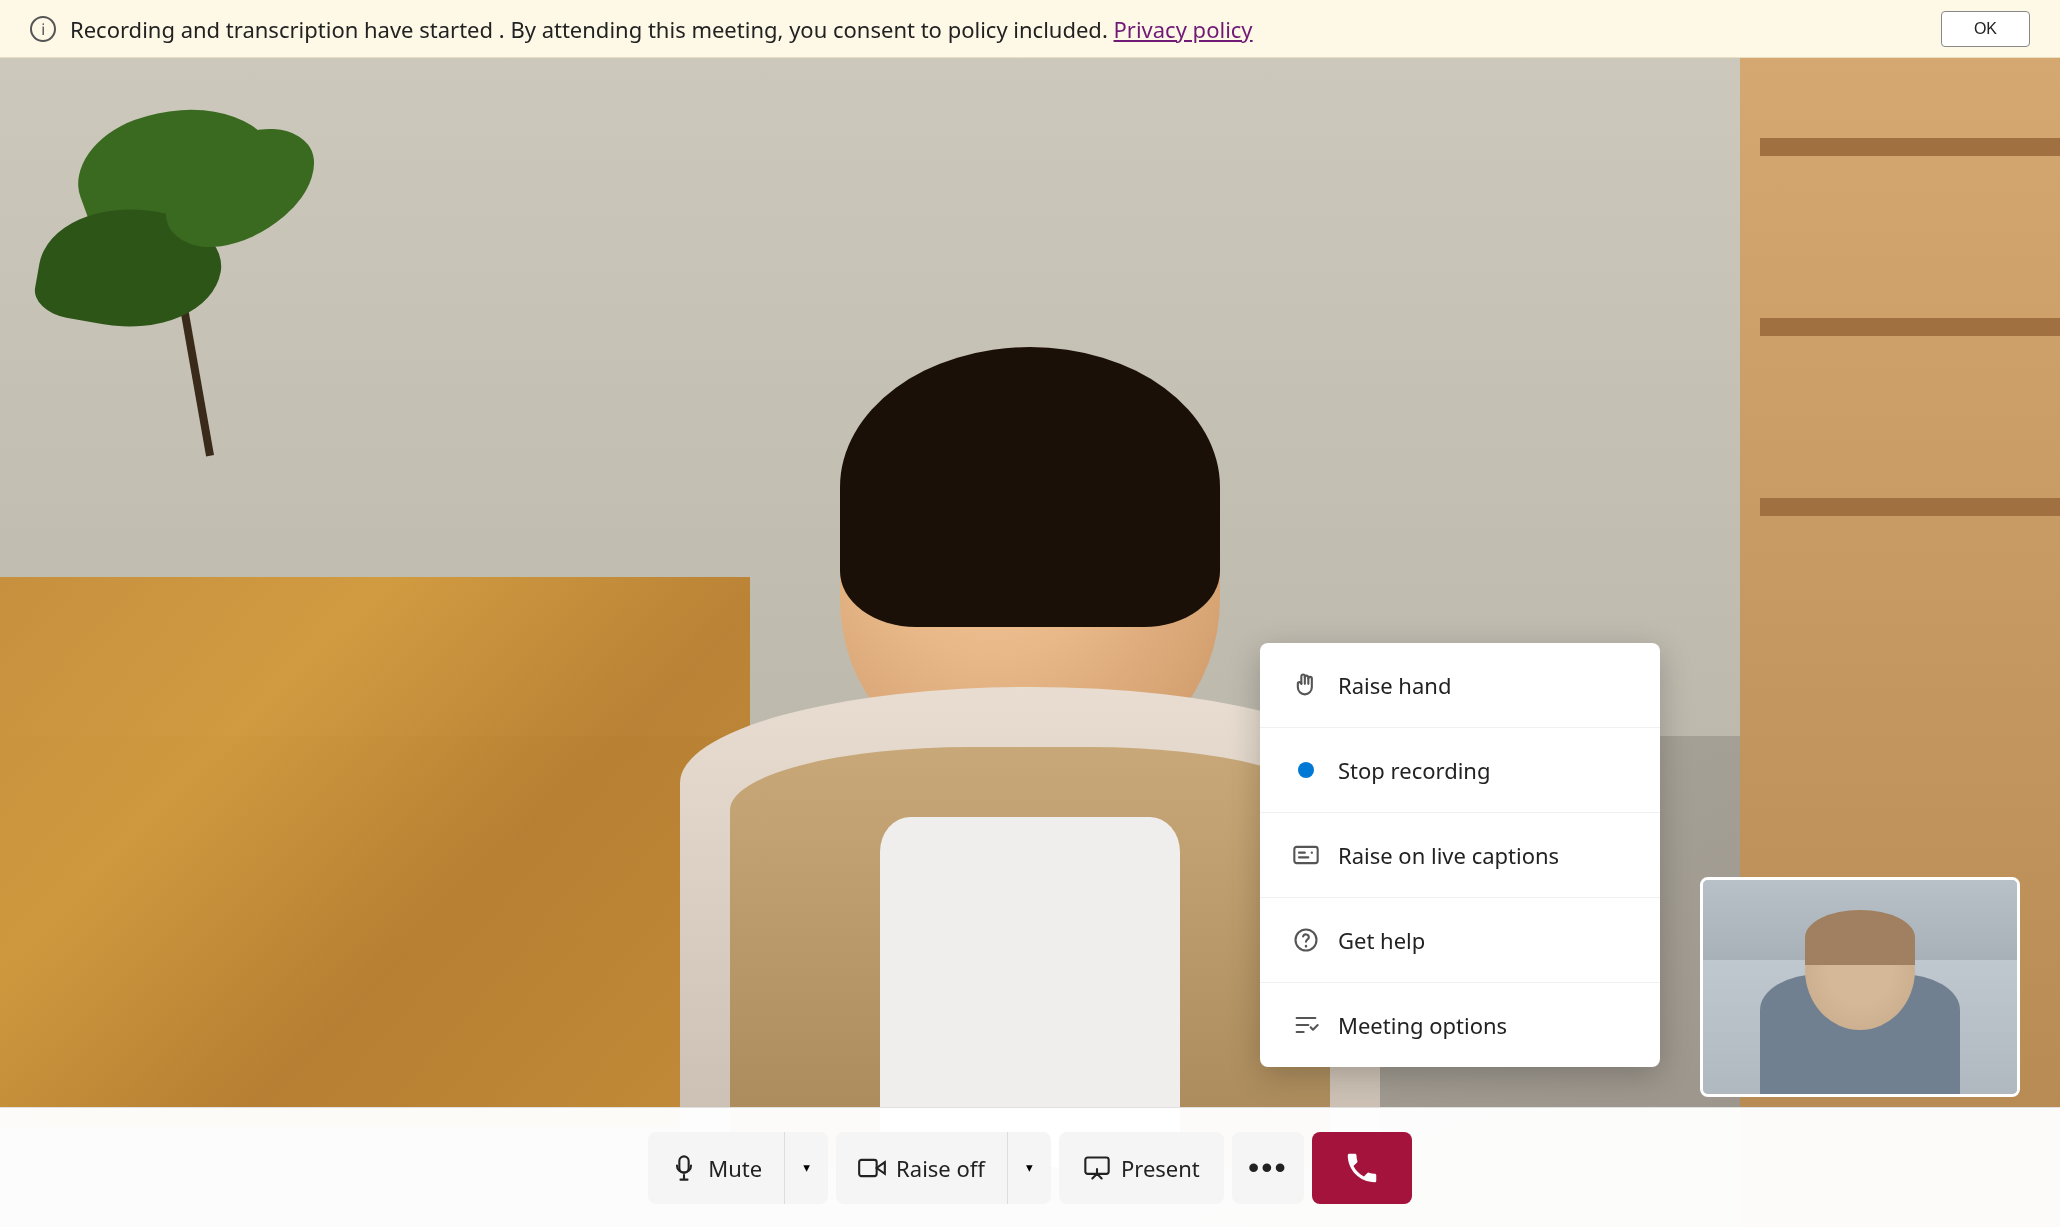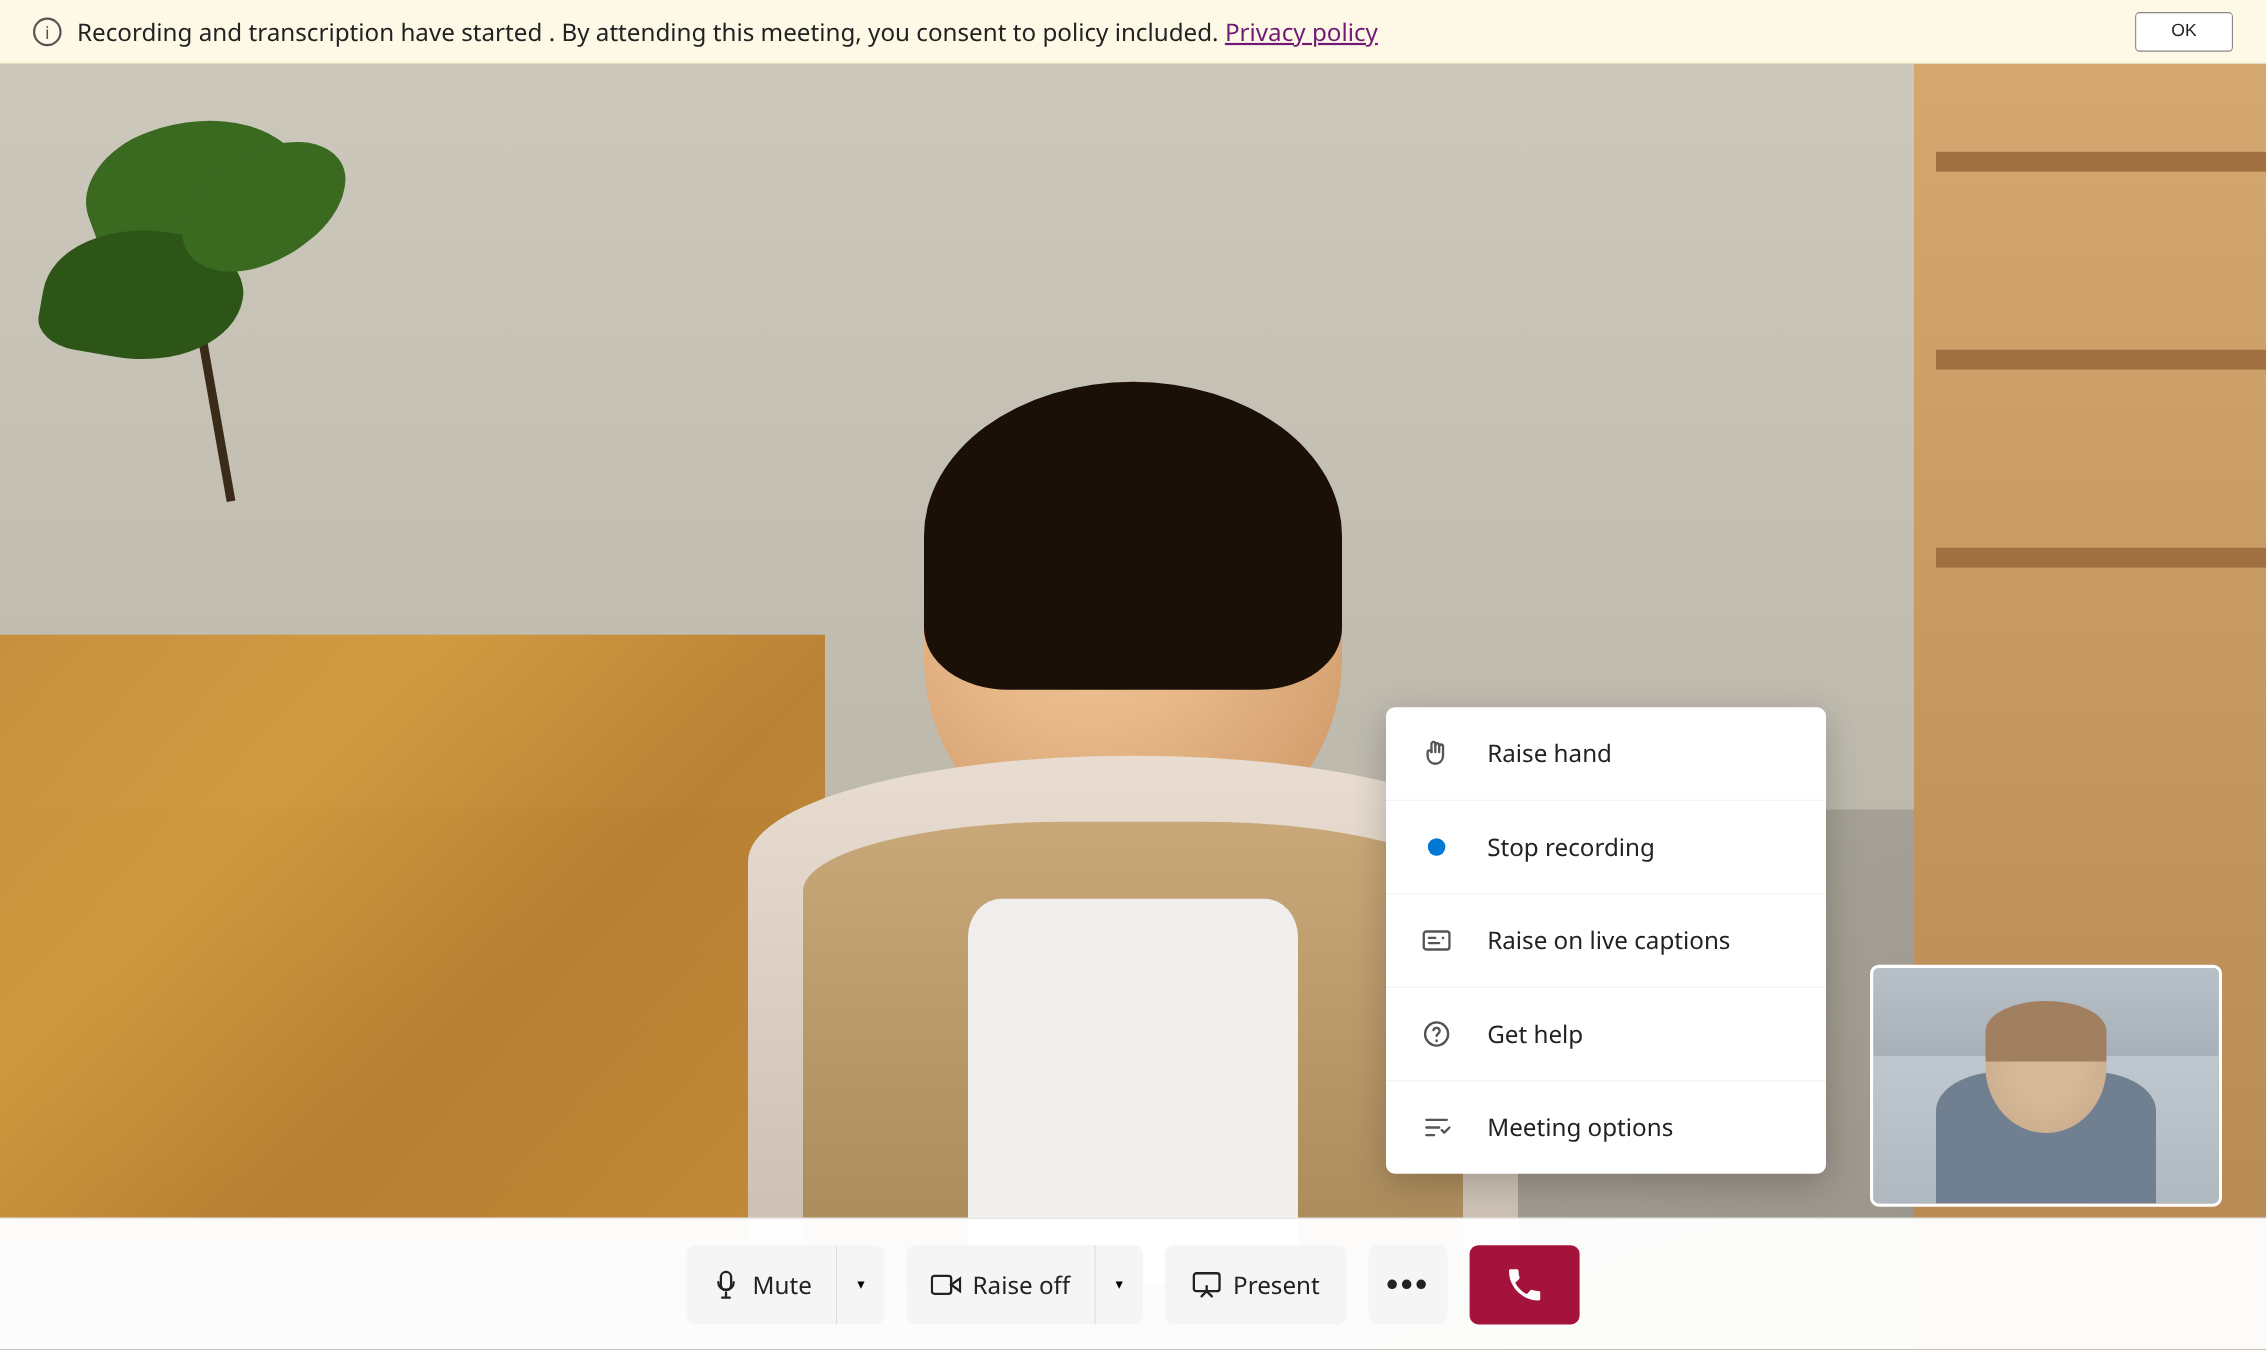--- a/index.html
+++ b/index.html
@@ -230,39 +230,39 @@
       overflow: hidden;
     }
     .menu-item {
       display: flex;
       align-items: center;
       padding: 26px 30px;
       cursor: pointer;
       font-size: 22px;
       color: #222;
       border-bottom: 1px solid #f0f0f0;
-      gap: 30px;
+      gap: 16px;
     }
     .menu-item:last-child { border-bottom: none; }
     .menu-icon {
       width: 32px; height: 32px;
       display: flex; align-items: center; justify-content: center;
       flex-shrink: 0;
     }
 
     
     #toolbar {
       position: absolute;
       bottom: 0; left: 0; right: 0;
       height: 120px;
       background: rgba(255,255,255,0.97);
       display: flex;
       align-items: center;
       justify-content: center;
-      gap: 20px;
+      gap: 8px;
       z-index: 50;
       border-top: 1px solid #e0e0e0;
     }
 
     .toolbar-btn {
       display: flex;
       align-items: center;
       gap: 10px;
       padding: 0 24px;
       height: 72px;

